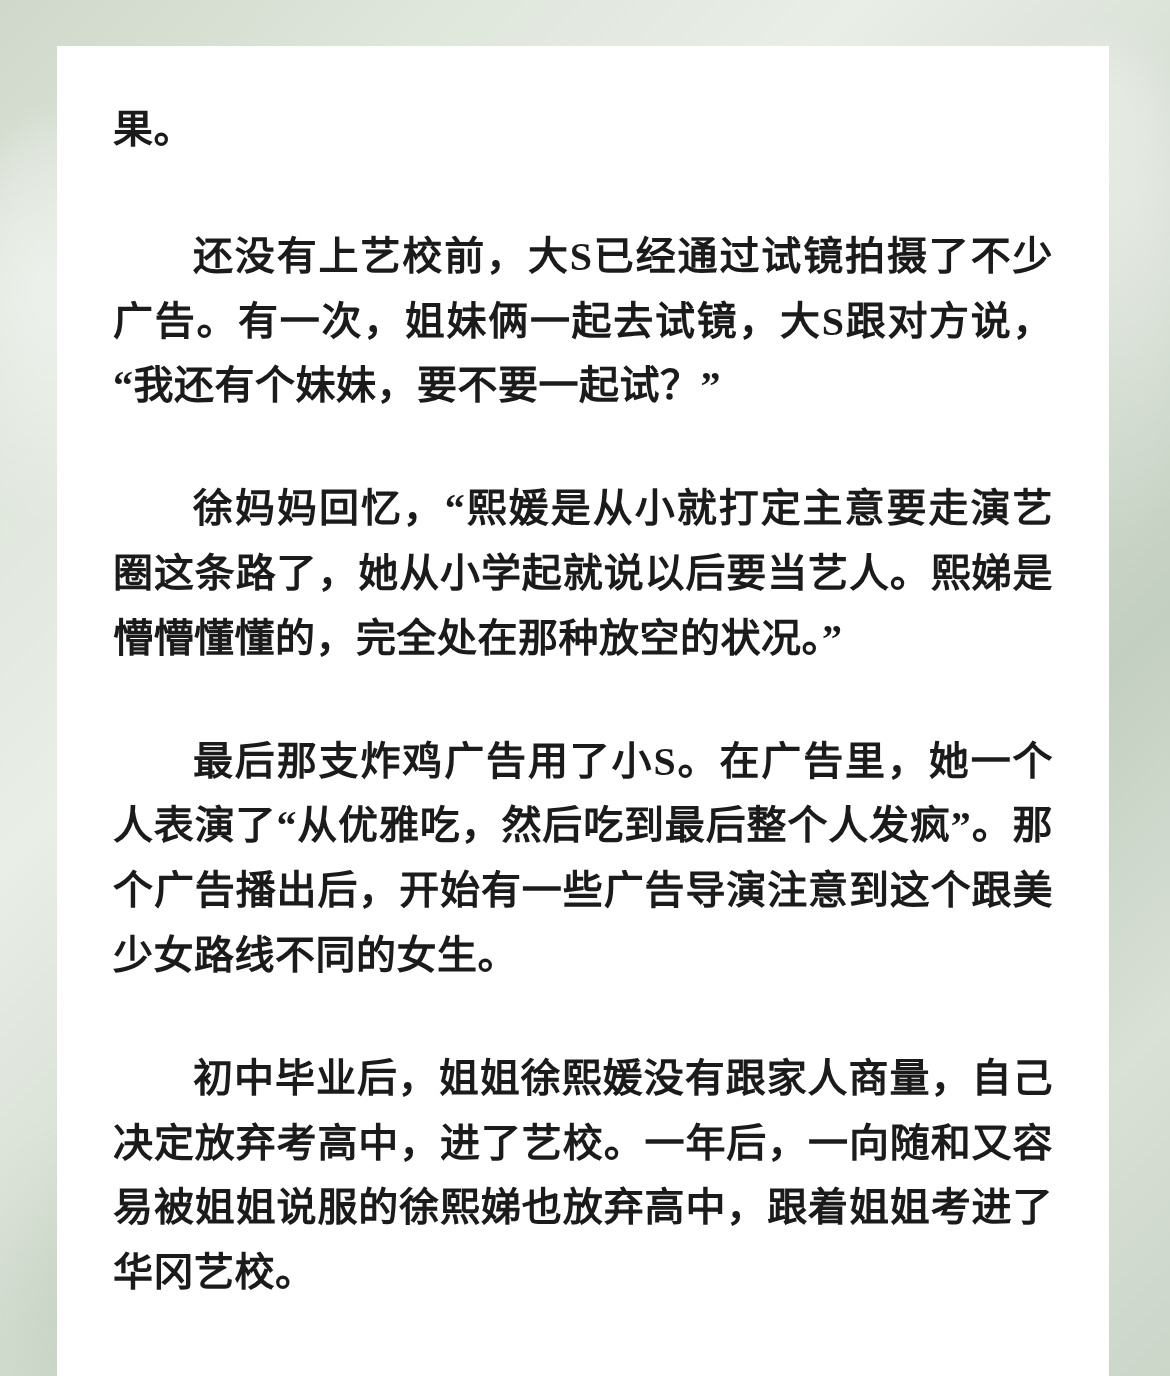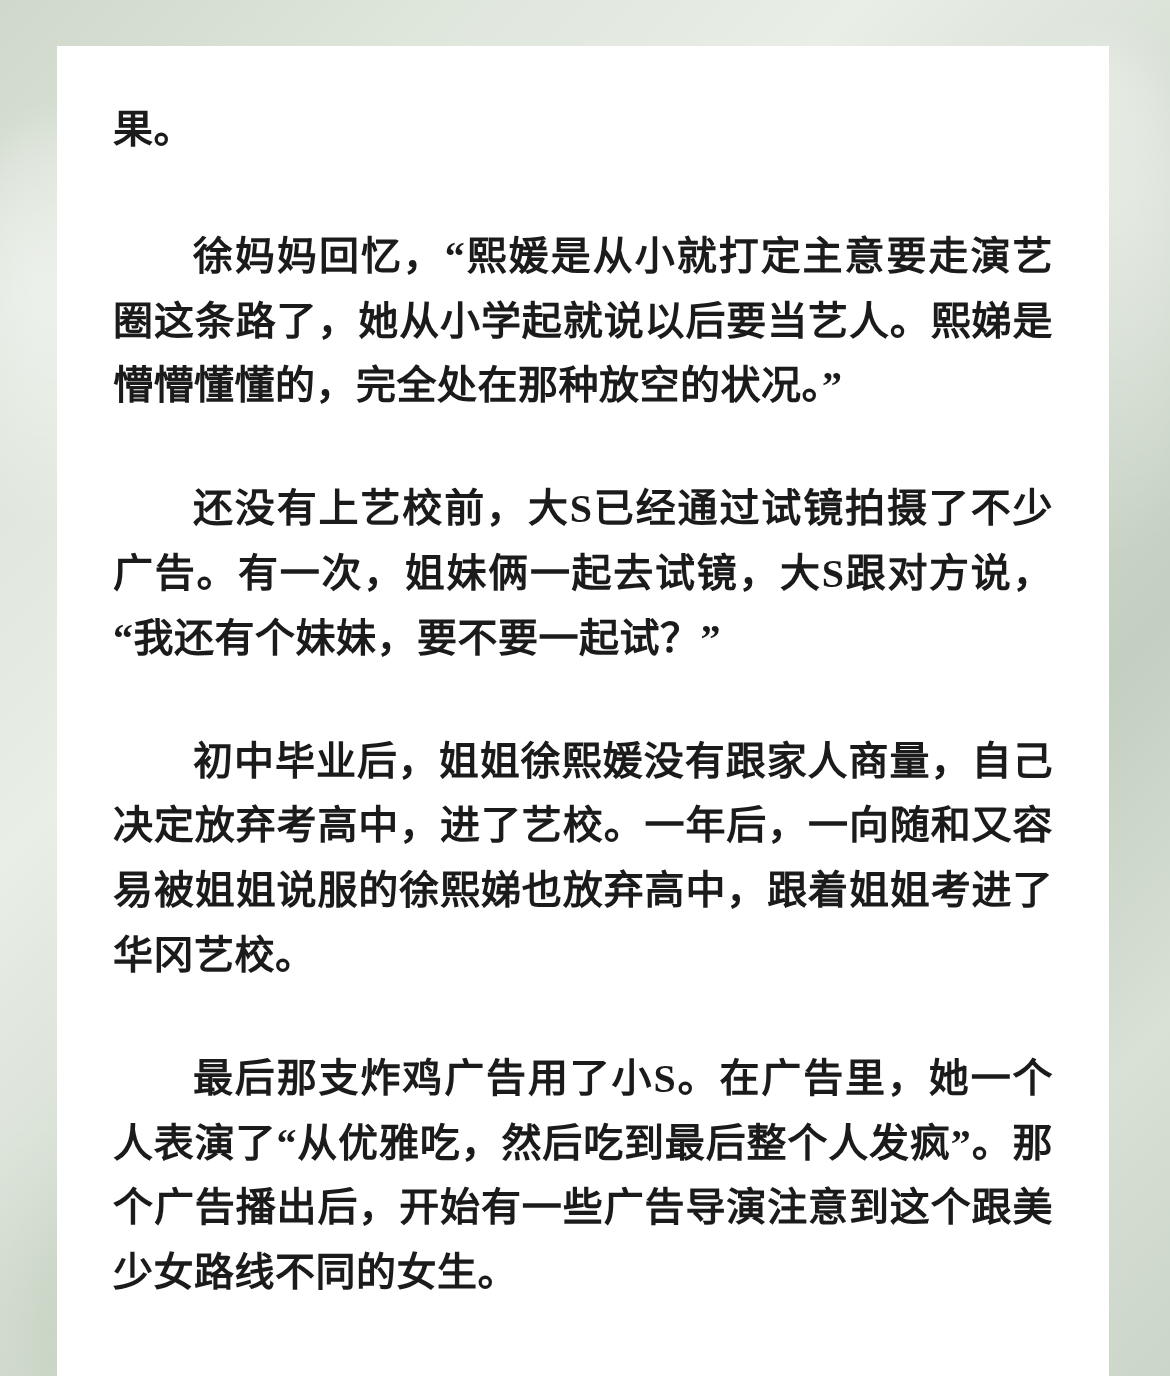--- a/index.html
+++ b/index.html
@@ -88,18 +88,18 @@
 
 <div class="page-backdrop">
   <div class="backdrop-blob-a"></div>
   <div class="backdrop-blob-b"></div>
   <div class="backdrop-blob-c"></div>
 </div>
 
 <div class="sheet">
   <div class="article">
     <p class="para first">果。</p>
+    <p class="para indent">还没有上艺校前，大S已经通过试镜拍摄了不少广告。有一次，姐妹俩一起去试镜，大S跟对方说，“我还有个妹妹，要不要一起试？”</p>
     <p class="para indent">徐妈妈回忆，“熙媛是从小就打定主意要走演艺圈这条路了，她从小学起就说以后要当艺人。熙娣是懵懵懂懂的，完全处在那种放空的状况。”</p>
-    <p class="para indent">还没有上艺校前，大S已经通过试镜拍摄了不少广告。有一次，姐妹俩一起去试镜，大S跟对方说，“我还有个妹妹，要不要一起试？”</p>
+    <p class="para indent">最后那支炸鸡广告用了小S。在广告里，她一个人表演了“从优雅吃，然后吃到最后整个人发疯”。那个广告播出后，开始有一些广告导演注意到这个跟美少女路线不同的女生。</p>
     <p class="para indent">初中毕业后，姐姐徐熙媛没有跟家人商量，自己决定放弃考高中，进了艺校。一年后，一向随和又容易被姐姐说服的徐熙娣也放弃高中，跟着姐姐考进了华冈艺校。</p>
-    <p class="para indent">最后那支炸鸡广告用了小S。在广告里，她一个人表演了“从优雅吃，然后吃到最后整个人发疯”。那个广告播出后，开始有一些广告导演注意到这个跟美少女路线不同的女生。</p>
   </div>
 </div>
 
 </body></html>

